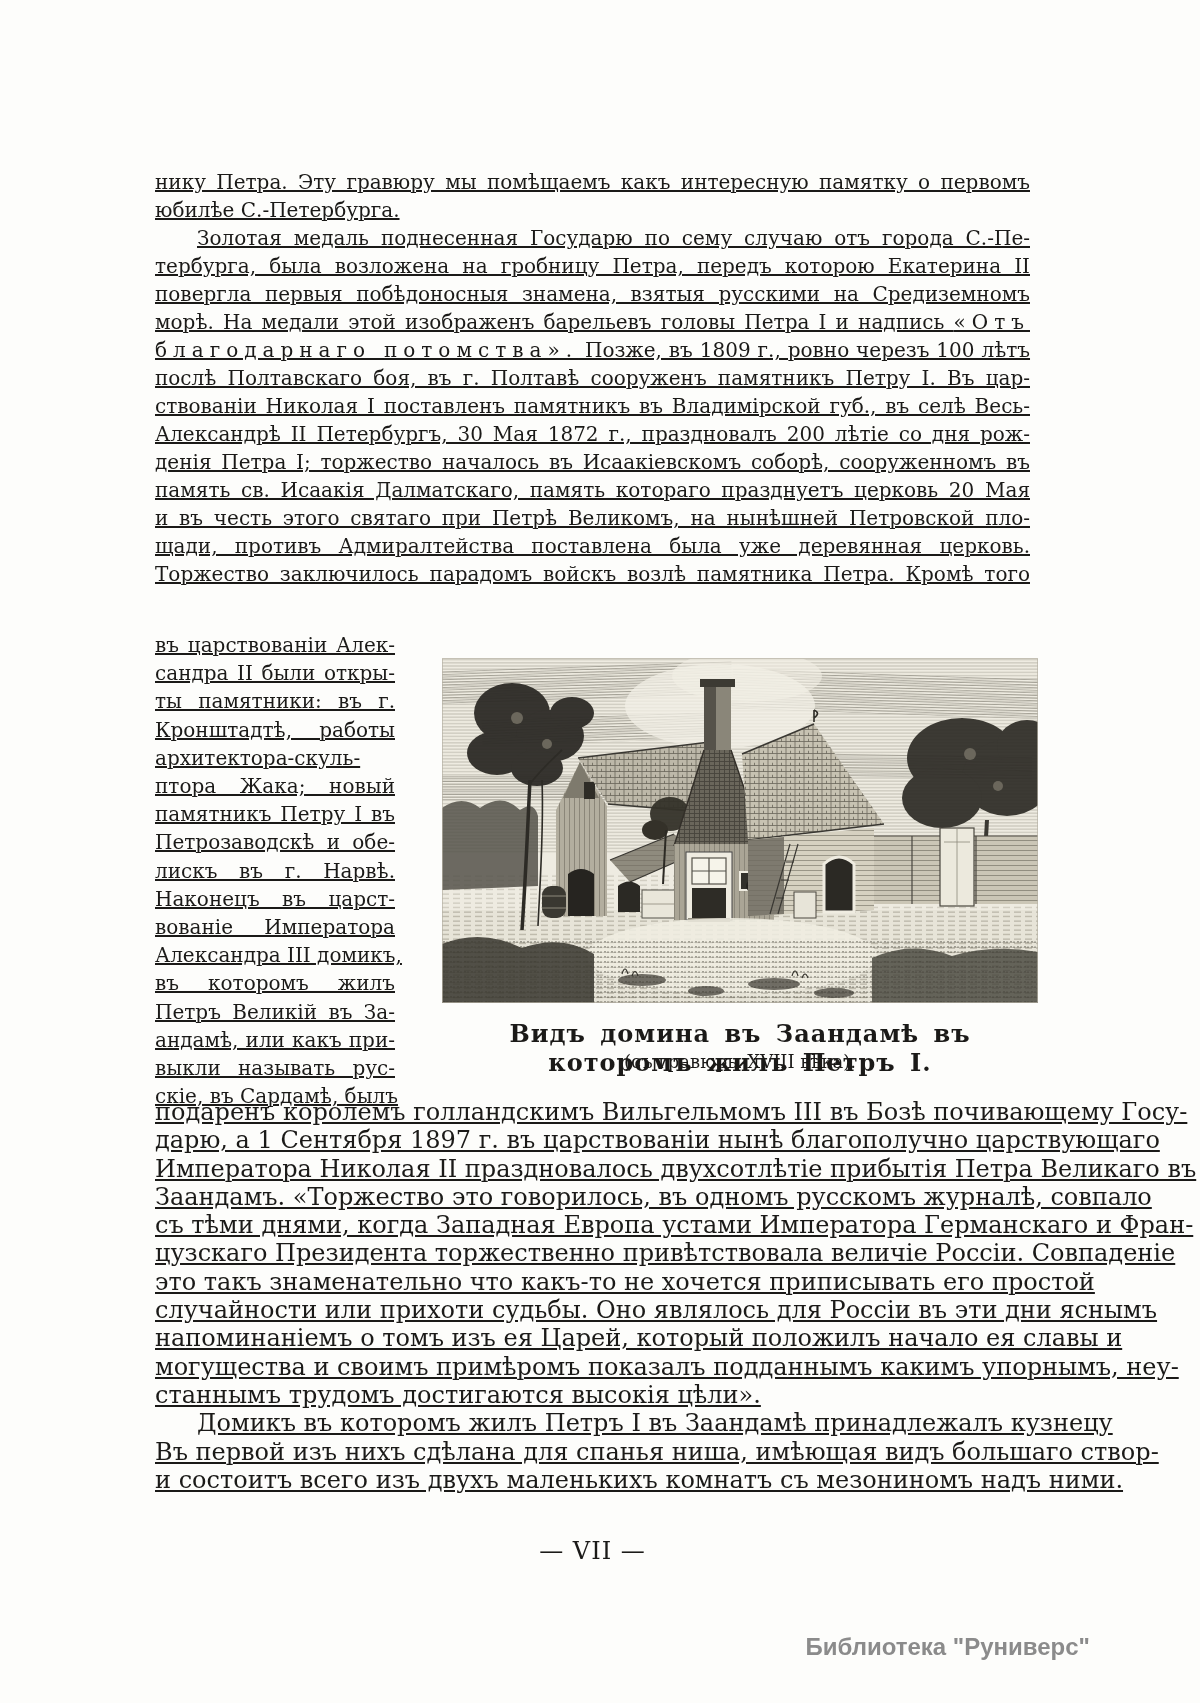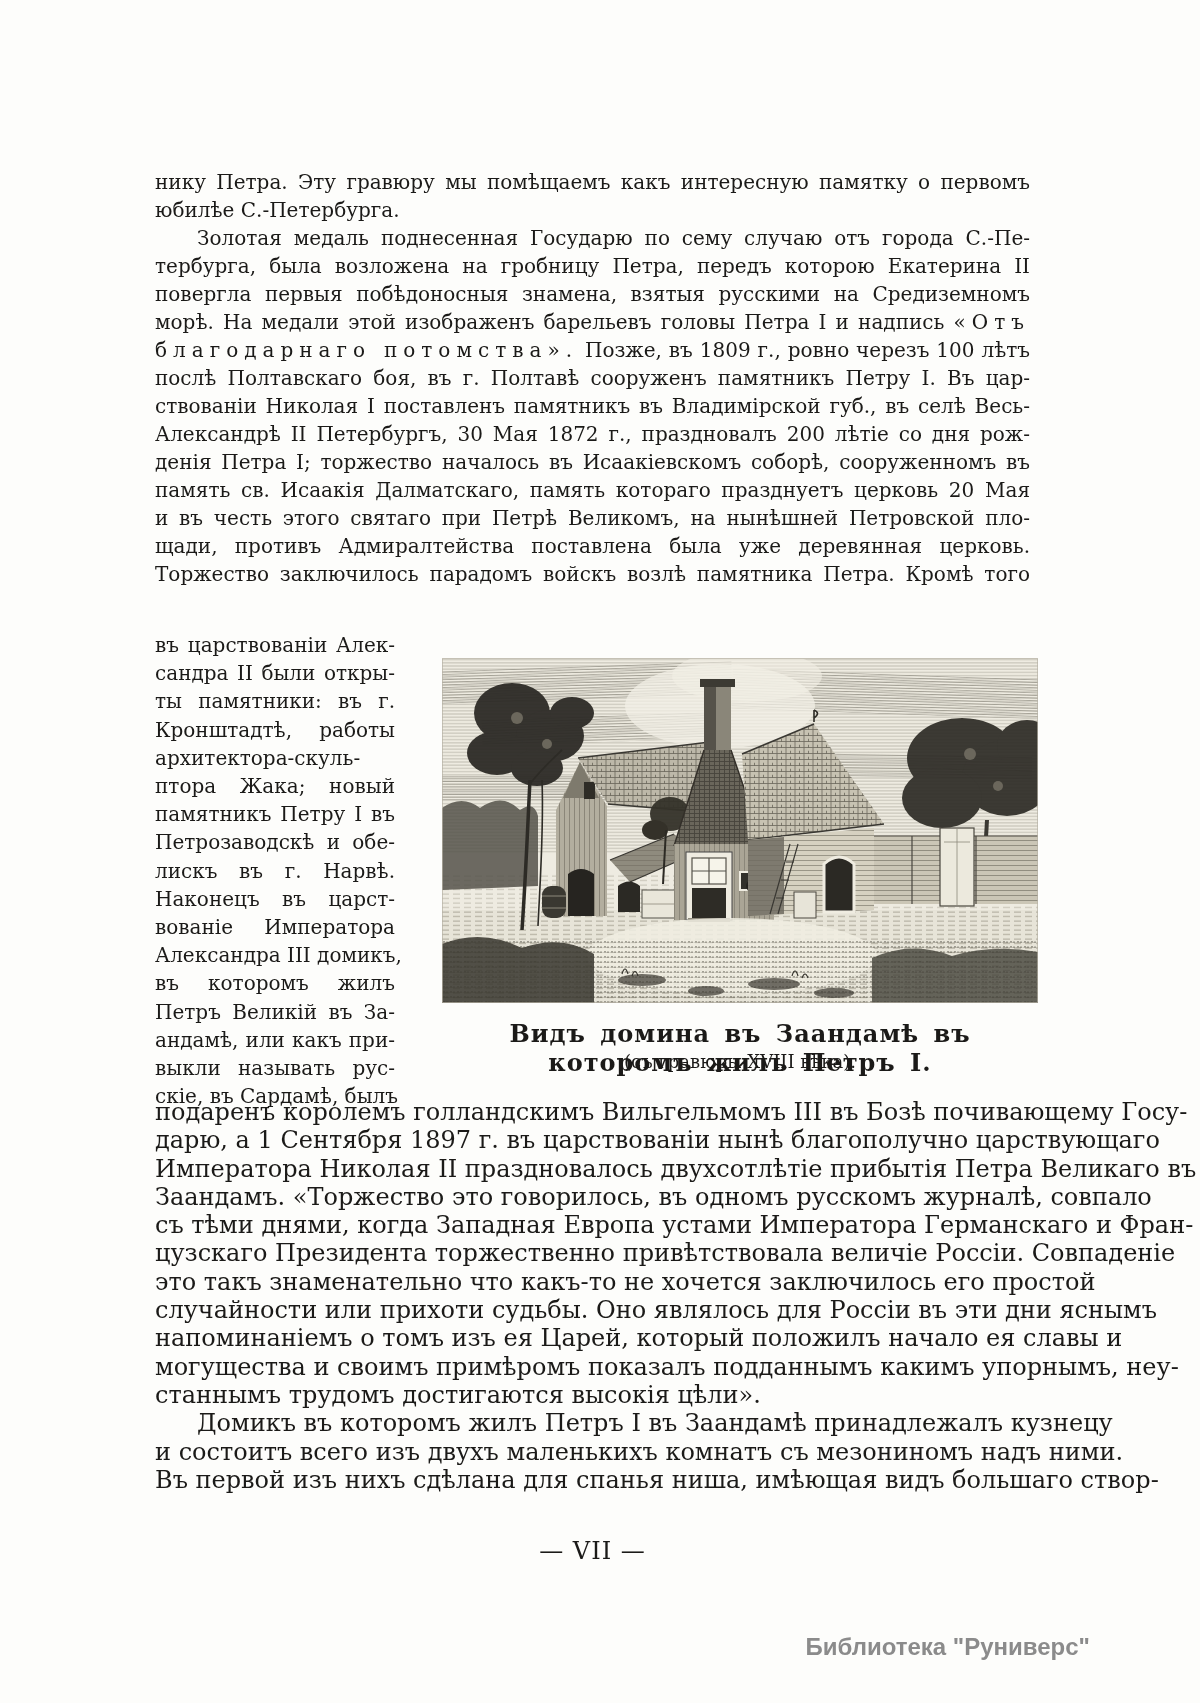--- a/index.html
+++ b/index.html
@@ -5,21 +5,21 @@
   html,body{margin:0;padding:0;background:#e8e8e8;}
   .page{
     position:relative;
     width:1200px;height:1703px;
     margin:0 auto;
     background:#fdfdfb;
     overflow:hidden;
     font-family:"DejaVu Serif", serif;
     color:#1b1a18;
   }
-  .tblock{position:absolute;}
+  .tblock{position:absolute;text-decoration:underline;}
   .line{
     text-align:justify;
     text-align-last:justify;
     -moz-text-align-last:justify;
     white-space:nowrap;
   }
   .line span{white-space:nowrap;}
   .line.end{text-align-last:left;}
   .line.ind{text-indent:42px;}
   .sp{letter-spacing:6px;}
@@ -236,26 +236,26 @@
   <div id="cap1">Видъ домина въ Заандамѣ въ которомъ жилъ Петръ I.</div>
   <div id="cap2">(съ гравюры XVIII вѣка).</div>
 
   <div class="tblock" id="block2">
       <div class="line"><span>подаренъ королемъ голландскимъ Вильгельмомъ III въ Бозѣ почивающему Госу-</span></div>
       <div class="line"><span>дарю, а 1 Сентября 1897 г. въ царствованіи нынѣ благополучно царствующаго</span></div>
       <div class="line"><span>Императора Николая II праздновалось двухсотлѣтіе прибытія Петра Великаго въ</span></div>
       <div class="line"><span>Заандамъ. «Торжество это говорилось, въ одномъ русскомъ журналѣ, совпало</span></div>
       <div class="line"><span>съ тѣми днями, когда Западная Европа устами Императора Германскаго и Фран-</span></div>
       <div class="line"><span>цузскаго Президента торжественно привѣтствовала величіе Россіи. Совпаденіе</span></div>
-      <div class="line"><span>это такъ знаменательно что какъ-то не хочется заключилось его простой</span></div>
+      <div class="line"><span>это такъ знаменательно что какъ-то не хочется приписывать его простой</span></div>
       <div class="line"><span>случайности или прихоти судьбы. Оно являлось для Россіи въ эти дни яснымъ</span></div>
       <div class="line"><span>напоминаніемъ о томъ изъ ея Царей, который положилъ начало ея славы и</span></div>
       <div class="line"><span>могущества и своимъ примѣромъ показалъ подданнымъ какимъ упорнымъ, неу-</span></div>
       <div class="line end"><span>станнымъ трудомъ достигаются высокія цѣли».</span></div>
       <div class="line ind"><span>Домикъ въ которомъ жилъ Петръ I въ Заандамѣ принадлежалъ кузнецу</span></div>
+      <div class="line"><span>Въ первой изъ нихъ сдѣлана для спанья ниша, имѣющая видъ большаго створ-</span></div>
       <div class="line"><span>и состоитъ всего изъ двухъ маленькихъ комнатъ съ мезониномъ надъ ними.</span></div>
-      <div class="line"><span>Въ первой изъ нихъ сдѣлана для спанья ниша, имѣющая видъ большаго створ-</span></div>
     </div>
 
   <div id="footer">— VII —</div>
 
   <div id="watermark">Библиотека "Руниверс"</div>
 </div>
 
 </body></html>

